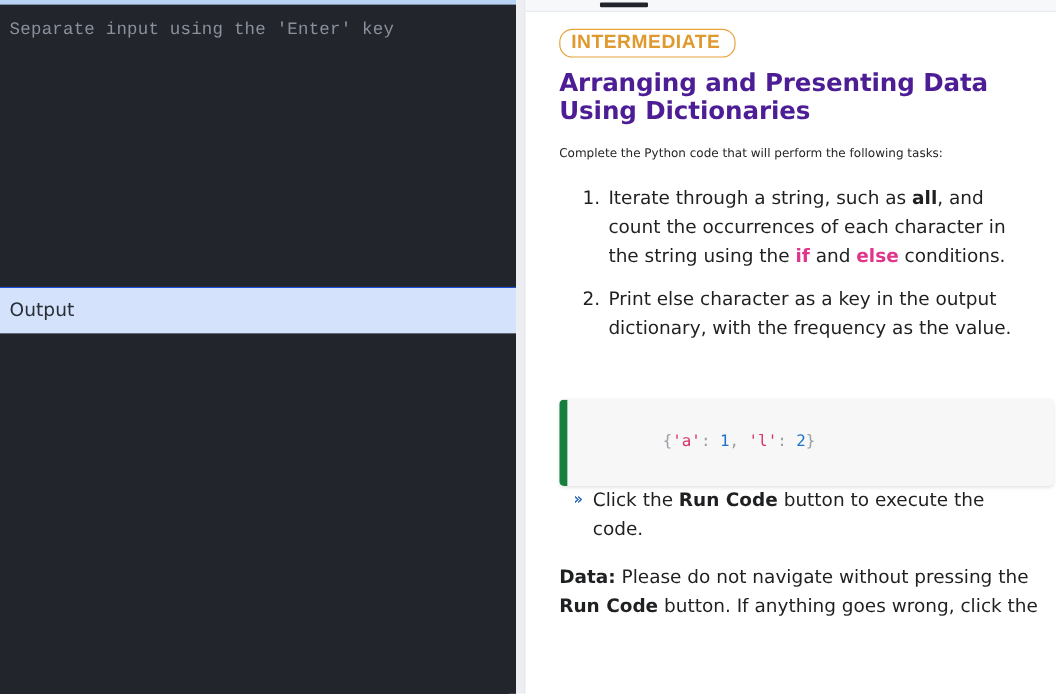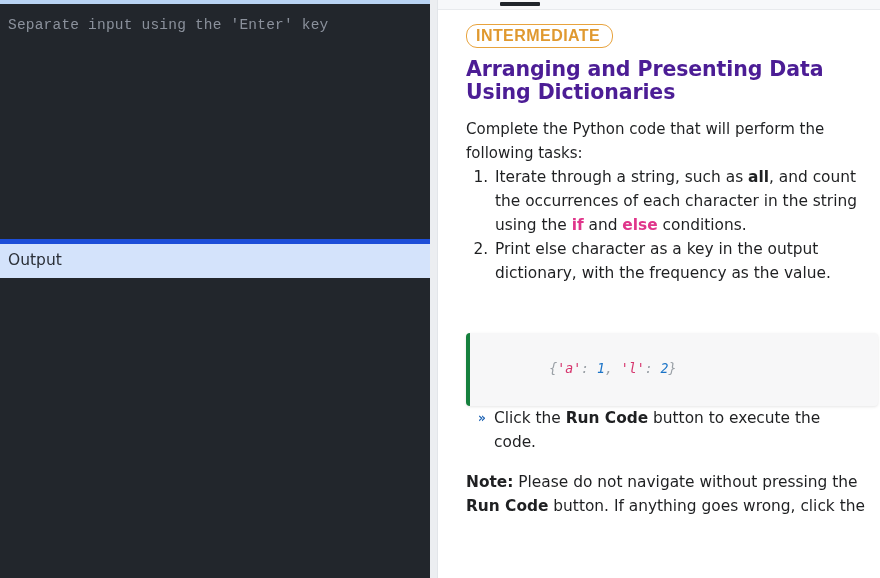--- a/index.html
+++ b/index.html
@@ -55,21 +55,21 @@
     font-size: 14.5px;
     line-height: 20px;
     color: #8b919c;
     letter-spacing: 0.2px;
     white-space: pre;
   }
 
   .output-bar {
     flex: 0 0 39px;
     background: #d4e3fb;
-    border-top: 5px solid #1d4ed8;
+    border-top: 1px solid #1d4ed8;
     display: flex;
     align-items: center;
     padding-left: 8px;
     box-sizing: border-box;
   }
 
   .output-bar-label {
     font-family: "DejaVu Sans", "Liberation Sans", sans-serif;
     font-size: 15.5px;
     color: #2a2f37;
@@ -142,65 +142,64 @@
     font-weight: bold;
     line-height: 23px;
     margin: 10px 0 0 0;
     color: #4c1d95;
     letter-spacing: -0.1px;
     max-width: 372px;
   }
 
   .lesson-intro {
     font-family: "DejaVu Sans", "Liberation Sans", sans-serif;
-    font-size: 15px;
+    font-size: 10px;
     line-height: 24px;
     margin: 13px 0 0 0;
     color: #1f2022;
     max-width: 370px;
   }
 
   ol.task-list {
     margin: 0;
     padding-left: 27px;
     font-family: "DejaVu Sans", "Liberation Sans", sans-serif;
     font-size: 15.4px;
     line-height: 24px;
     color: #1f2022;
   }
   ol.task-list li {
-    margin: 0;
+    margin: 12px;
     padding-left: 2px;
   }
 
   b, strong { font-weight: bold; }
   .kw { color: #e0358b; font-weight: bold; }
 
   .section-label {
     font-family: "DejaVu Sans", "Liberation Sans", sans-serif;
     font-size: 15.4px;
     font-weight: bold;
     color: #151617;
     margin: 18px 0 0 0;
   }
 
   .code-block {
     margin: 48px 0 0 0;
     background: #f7f7f8;
-    border-left: 4px solid #15803d;
+    border-left: 7px solid #15803d;
     border-radius: 4px;
     box-shadow: 0 1px 3px rgba(0,0,0,0.10);
     padding: 9px 12px 9px 16px;
     box-sizing: border-box;
     width: 412px;
     font-family: "Liberation Mono", "DejaVu Sans Mono", monospace;
     font-size: 13.2px;
     line-height: 18px;
     white-space: pre;
-    font-style: italic;
   }
   .tok-punct  { color: #9aa0a6; }
   .tok-str    { color: #d6336c; }
   .tok-num    { color: #1a73c7; }
 
   .instructions-label {
     font-family: "DejaVu Sans", "Liberation Sans", sans-serif;
     font-size: 15.4px;
     font-weight: bold;
     color: #151617;
@@ -285,17 +284,17 @@
       <div class="code-block">
         <code id="code-output"><span class="tok-punct">{</span><span class="tok-str">'a'</span><span class="tok-punct">: </span><span class="tok-num">1</span><span class="tok-punct">, </span><span class="tok-str">'l'</span><span class="tok-punct">: </span><span class="tok-num">2</span><span class="tok-punct">}</span></code>
       </div>
 
 
       <ul class="instructions-list" id="instructions-list">
           <li><span class="chev">»</span></li>
           <li><span class="chev">»</span><span>Click the </span><strong>Run Code</strong><span> button to execute the code.</span></li>
         </ul>
 
-      <p class="note-block" id="note-text"><strong>Note:</strong><span> Please do not navigate without pressing the </span><strong>Run Code</strong><span> button. If anything goes wrong, click the </span></p>
+      <p class="note-block" id="note-text"><strong>Data:</strong><span> Please do not navigate without pressing the </span><strong>Run Code</strong><span> button. If anything goes wrong, click the </span></p>
 
     </div>
   </div>
 </div>
 
 </body></html>

